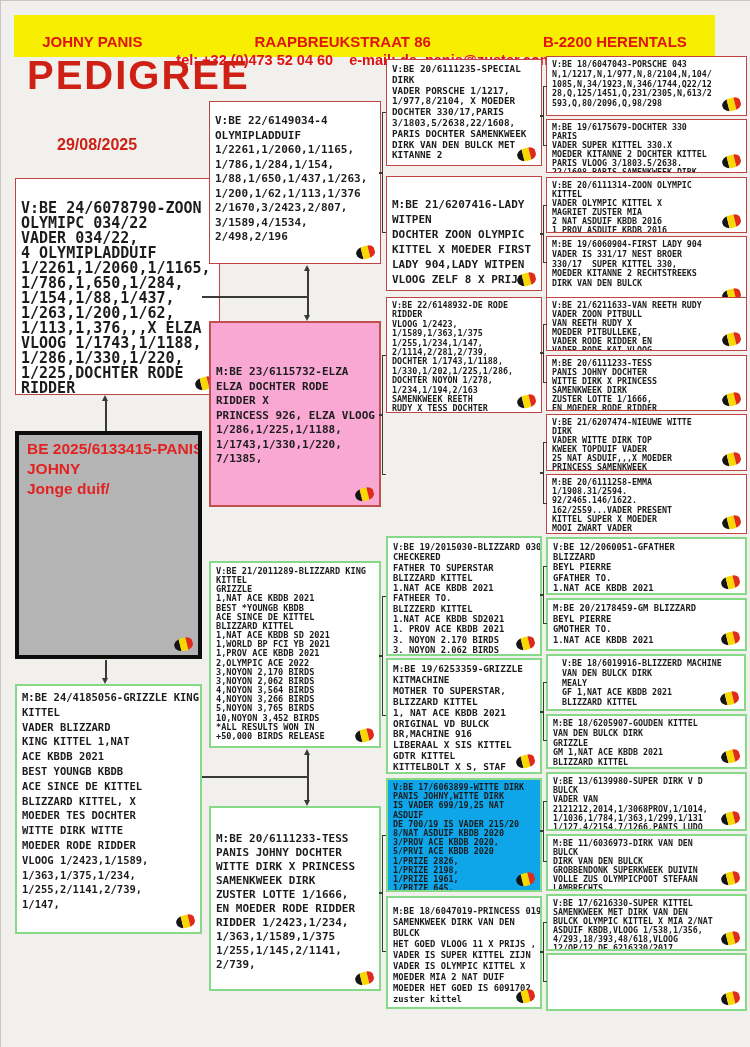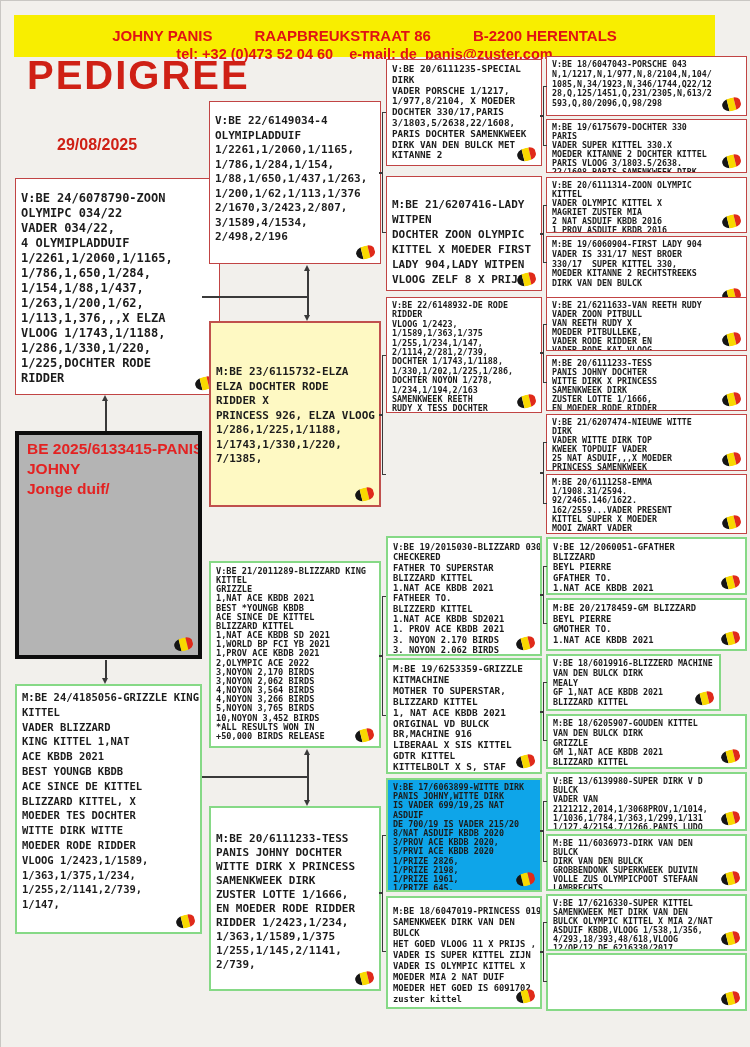--- a/index.html
+++ b/index.html
@@ -8,39 +8,39 @@
     background:#f2f0ec; overflow:hidden;
     font-family:"DejaVu Sans Mono","Liberation Mono",monospace;
     border:1px solid #c9c7c3;
   }
   
   .header-bar {
     position:absolute; left:13px; top:14px; width:701px; height:42px;
     background:#f8ee00; color:#e01313;
     font-family:"Liberation Sans",sans-serif; font-weight:bold; text-align:center;
   }
-  .hrow1 { display:flex; justify-content:center; gap:42px; font-size:15px; margin-top:12px; }
+  .hrow1 { display:flex; justify-content:center; gap:112px; font-size:15px; margin-top:18px; }
   .hrow2 { display:flex; justify-content:center; gap:16px; font-size:14.5px; margin-top:2px; }
   .title {
     position:absolute; left:26px; top:52px; font-family:"Liberation Sans",sans-serif;
     font-weight:bold; font-size:40px; color:#cf2015; letter-spacing:2px;
   }
   .date {
     position:absolute; left:56px; top:135px; font-family:"Liberation Sans",sans-serif;
     font-weight:bold; font-size:16px; color:#cf2015;
   }
   
   .box {
     position:absolute; background:#ffffff; border:1.8px solid #c14444;
     box-sizing:border-box; padding:4px 5px; color:#1c1c1c; font-weight:bold;
     overflow:hidden;
   }
   .box .txt { white-space:pre; }
   .green  { border-color:#86d986; border-width:2px; }
-  .orange { background:#fef9c3; border-color:#c0504d; border-width:2px; }
+  .orange { background:#f9a8d4; border-color:#c0504d; border-width:2px; }
   .pink   { background:#0ea5e9; }
   .subject {
     position:absolute; background:#b4b4b4; border:4px solid #0d0d0d; box-sizing:border-box;
     padding:4px 8px; color:#e32222; font-family:"Liberation Sans",sans-serif;
     font-weight:bold; font-size:15.5px; line-height:20px; overflow:hidden;
   }
   .subject .txt { white-space:pre; }
   
   .flag {
     position:absolute; right:5px; bottom:4px; width:19px; height:13px;
@@ -71,21 +71,21 @@
     </div>
     <div class="hrow2">
       <span>tel: +32 (0)473 52 04 60</span>
       <span>e-mail: de_panis@zuster.com</span>
     </div>
   </div>
 
   <div class="title">PEDIGREE</div>
   <div class="date">29/08/2025</div>
 
-  <div class="box" style="left:14px;top:177px;width:205px;height:217px;font-size:12px;line-height:15px;padding-top:12px">
+  <div class="box" style="left:14px;top:177px;width:205px;height:217px;font-size:15px;line-height:15px;padding-top:22px">
     <div class="txt">V:BE 24/6078790-ZOON
 OLYMIPC 034/22
 VADER 034/22,
 4 OLYMIPLADDUIF
 1/2261,1/2060,1/1165,
 1/786,1,650,1/284,
 1/154,1/88,1/437,
 1/263,1/200,1/62,
 1/113,1,376,,,X ELZA
 VLOOG 1/1743,1/1188,
@@ -444,21 +444,21 @@
     <div class="txt">M:BE 20/2178459-GM BLIZZARD
 BEYL PIERRE
 GMOTHER TO.
 1.NAT ACE KBDB 2021</div>
     <div class="flag">
         <i class="fb"></i>
         <i class="fy"></i>
         <i class="fr"></i>
       </div>
   </div>
-  <div class="box green" style="left:545px;top:653px;width:175px;height:57px;font-size:8.3px;line-height:9.8px;padding:3px 5px">
+  <div class="box green" style="left:545px;top:653px;width:200px;height:57px;font-size:8.3px;line-height:9.8px;padding:3px 14px">
     <div class="txt">V:BE 18/6019916-BLIZZERD MACHINE
 VAN DEN BULCK DIRK
 MEALY
 GF 1,NAT ACE KBDB 2021
 BLIZZARD KITTEL</div>
     <div class="flag">
         <i class="fb"></i>
         <i class="fy"></i>
         <i class="fr"></i>
       </div>

